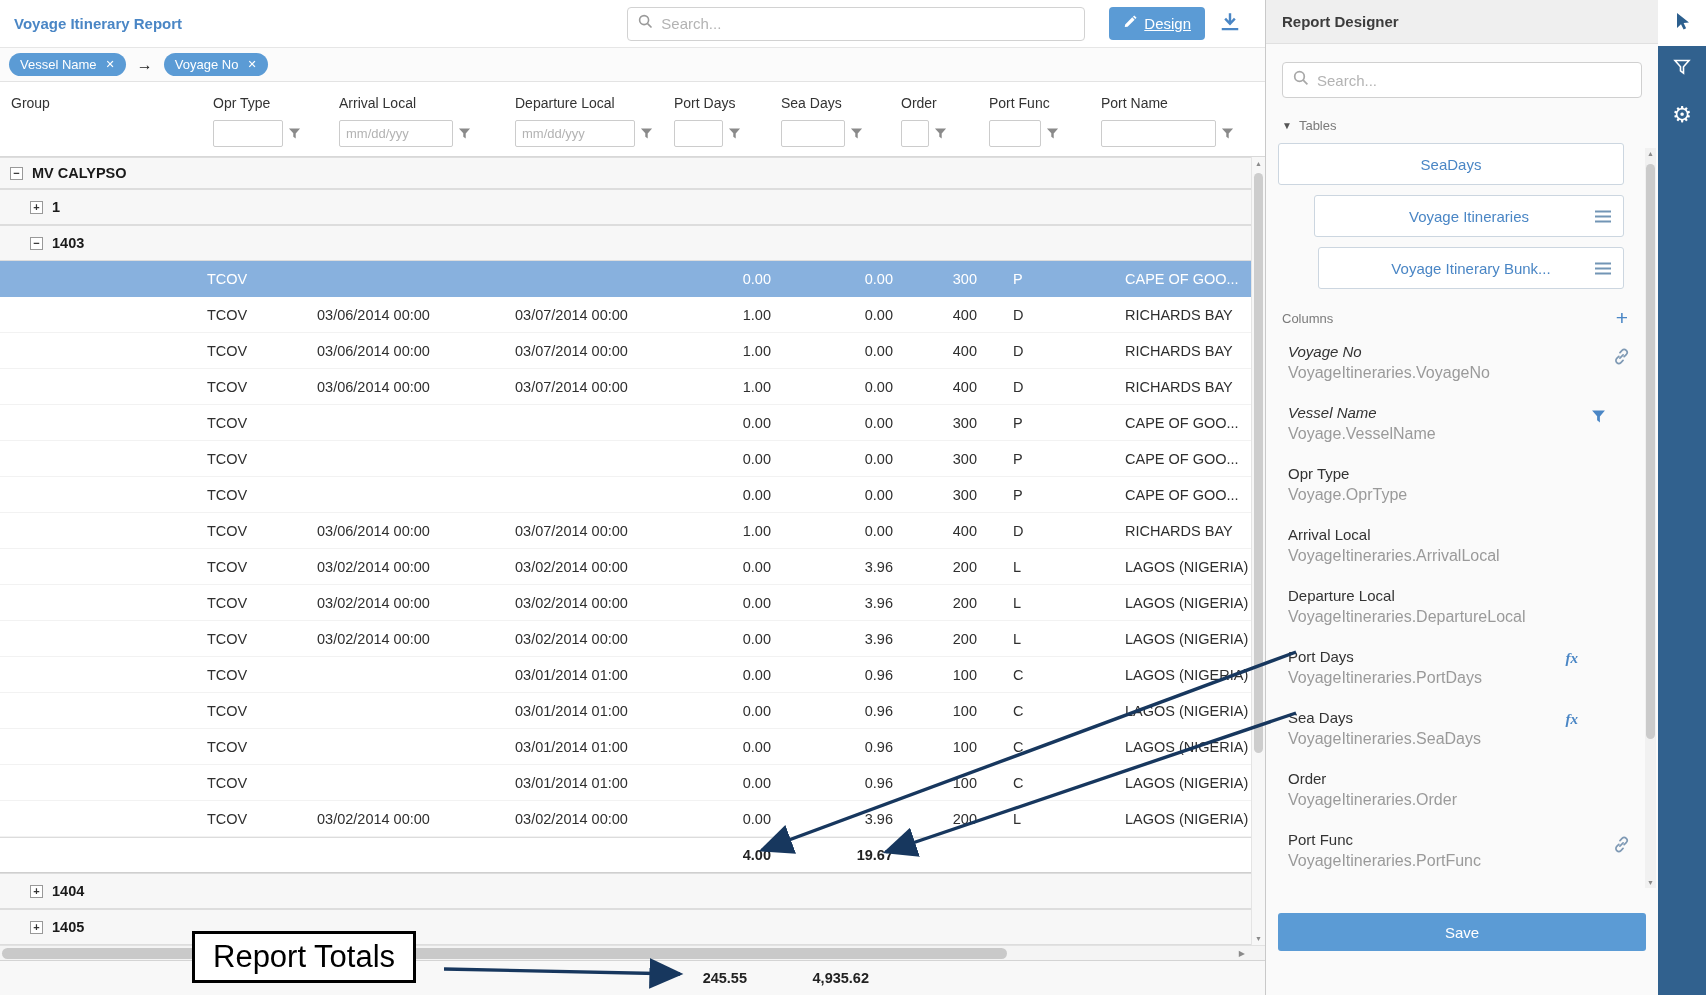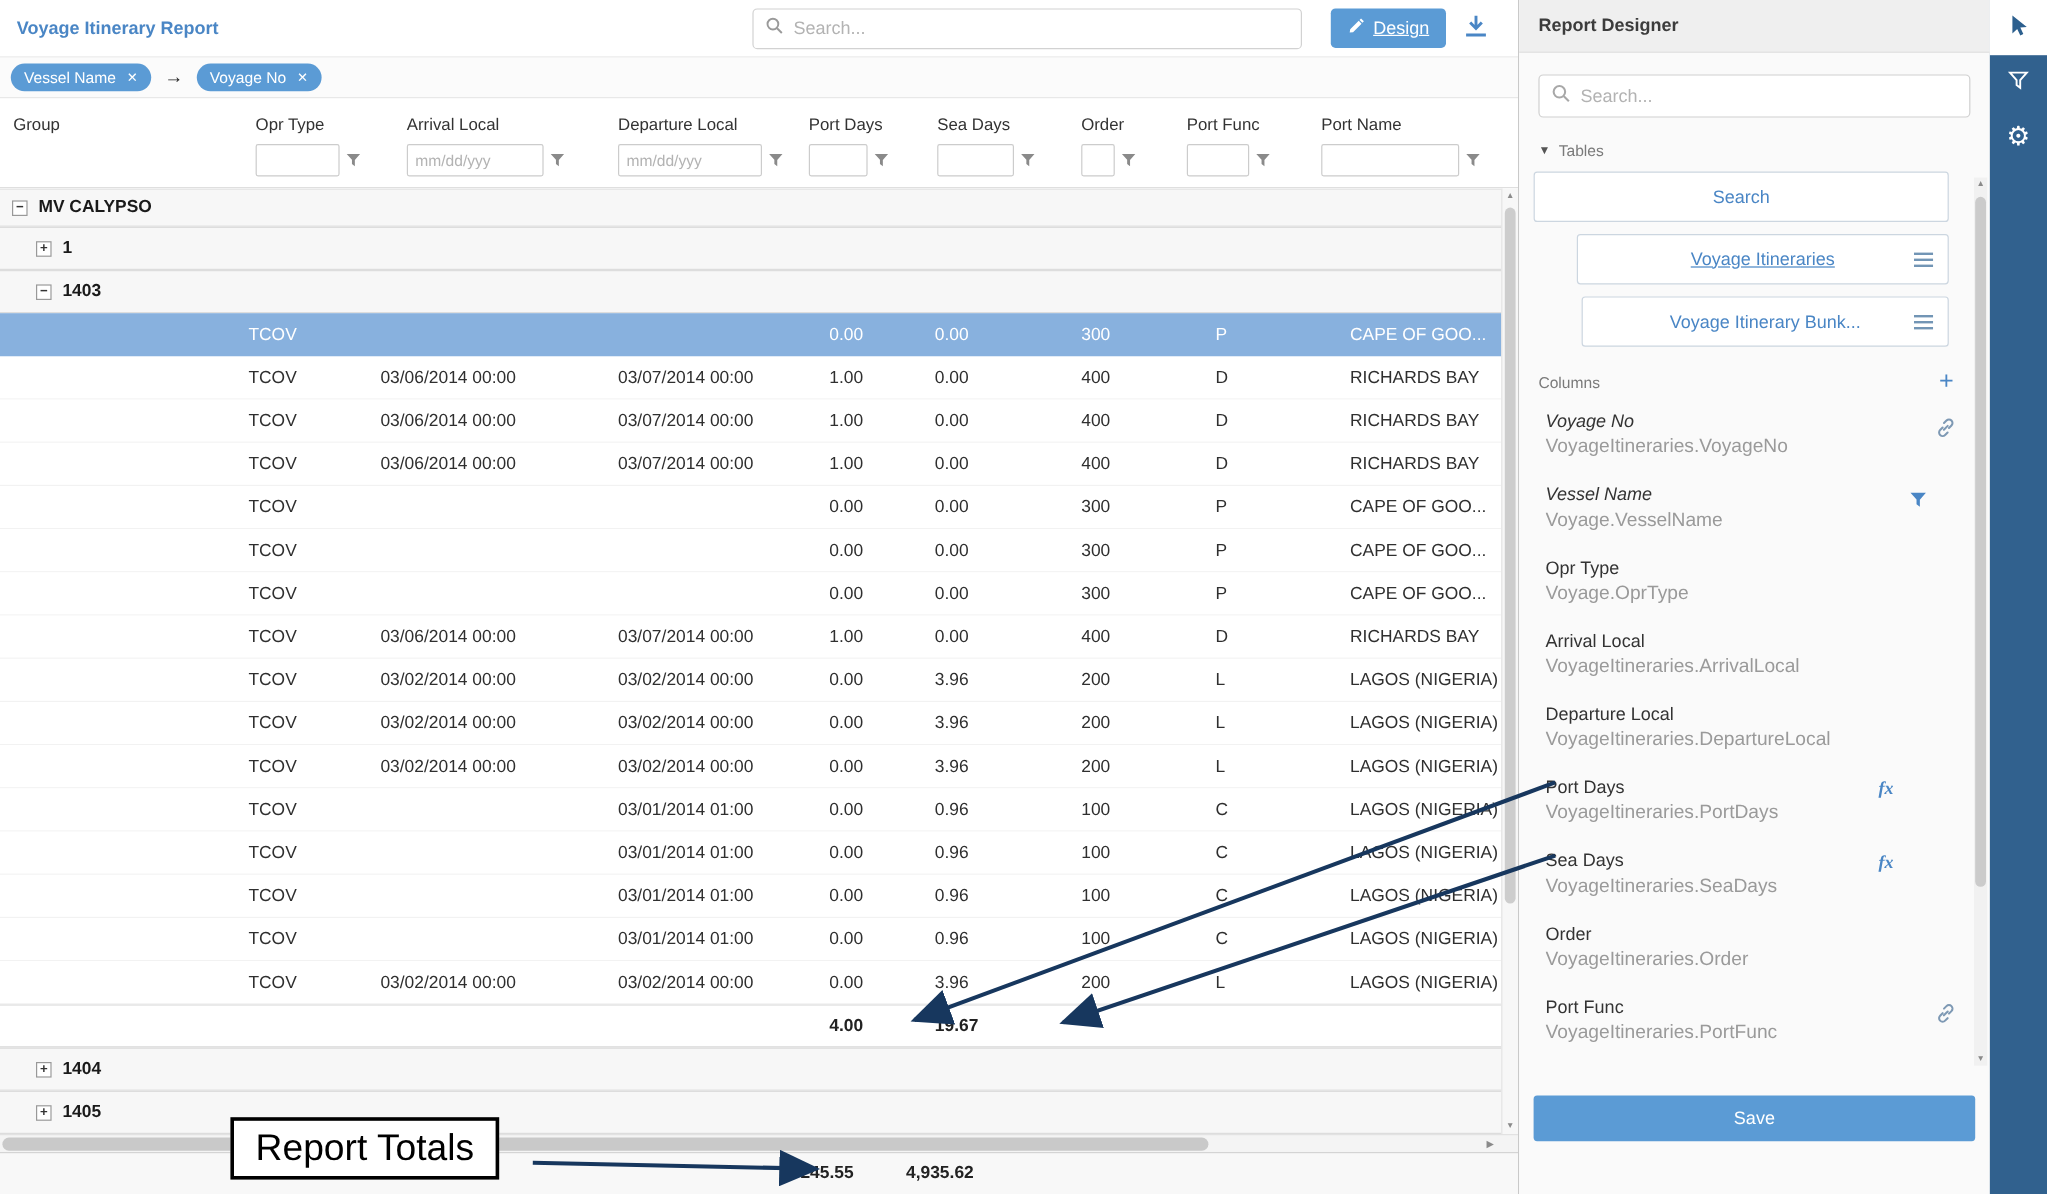--- a/index.html
+++ b/index.html
@@ -34,21 +34,21 @@
 
   
   .c1{width:203px;flex:0 0 auto;} .c2{width:112px;flex:0 0 auto;} .c3{width:170px;flex:0 0 auto;}
   .c4{width:182px;flex:0 0 auto;} .c5{width:88px;flex:0 0 auto;} .c6{width:122px;flex:0 0 auto;}
   .c7{width:84px;flex:0 0 auto;} .c8{width:112px;flex:0 0 auto;} .c9{flex:1 1 auto; min-width:0;}
   
   .p1{padding-left:11px;} .p2{padding-left:10px;} .p3{padding-left:24px;} .p4{padding-left:30px;}
   .p5{padding-left:7px;} .p6{padding-left:26px;} .p7{padding-left:24px;} .p8{padding-left:28px;} .p9{padding-left:28px; padding-right:18px;}
   
   .dp2{padding-left:4px;} .dp3{padding-left:2px;} .dp4{padding-left:6px;margin-left:24px;}
-  .dp5,.dp6,.dp7{padding-right:8px;}
+  .dp5,.dp6,.dp7{text-align:right; padding-right:8px;}
   .dp8{padding-left:28px;} .dp9{padding-left:28px;}
 
   
   .grid-body { position:relative; height:788px; background:#fff; overflow:hidden; }
   .rows { width:1252px; }
   .row { display:flex; align-items:center; height:36px; font-size:14.5px; color:#2f2f2f; border-bottom:1px solid #f2f2f2; background:#fff; }
   .row .cell { overflow:hidden; white-space:nowrap; }
   .row.sel { background:#88b1de; color:#fff; border-bottom-color:#88b1de; }
   .grow { font-weight:bold; background:#f7f7f7; border-top:1px solid #dddddd; border-bottom:1px solid #dddddd; color:#1a1a1a; }
   .grow-first { height:32px; }
@@ -479,23 +479,23 @@
           </svg>
       </span>
       <input type="text" placeholder="Search..." style="">
     </div>
     <div class="tables-head">
       <span class="tri">▼</span>
       <span>Tables</span>
     </div>
     <div class="tbl-btns">
         <div class="tbl-btn" style="margin-left: 0px;">
-          <span class="tbl-label">Search</span>
-        </div>
-        <div class="tbl-btn" style="margin-left: 36px; text-decoration: underline;">
+          <span class="tbl-label">SeaDays</span>
+        </div>
+        <div class="tbl-btn" style="margin-left: 36px;">
           <span class="tbl-label">Voyage Itineraries</span>
           <span class="hamburger">
             <svg width="16" height="13" viewBox="0 0 16 13">
               <g fill="#7295b5">
                 <rect y="0.5" width="16" height="2"></rect>
                 <rect y="5.5" width="16" height="2"></rect>
                 <rect y="10.5" width="16" height="2"></rect>
               </g>
             </svg>
           </span>

